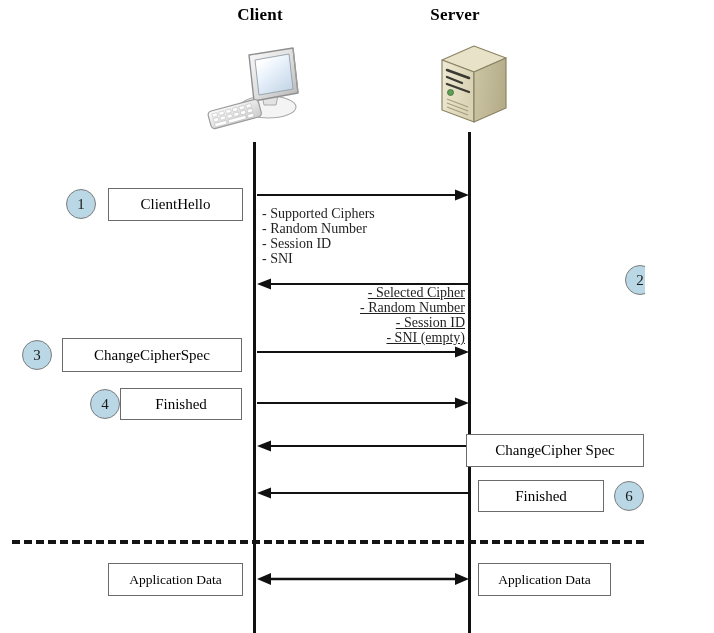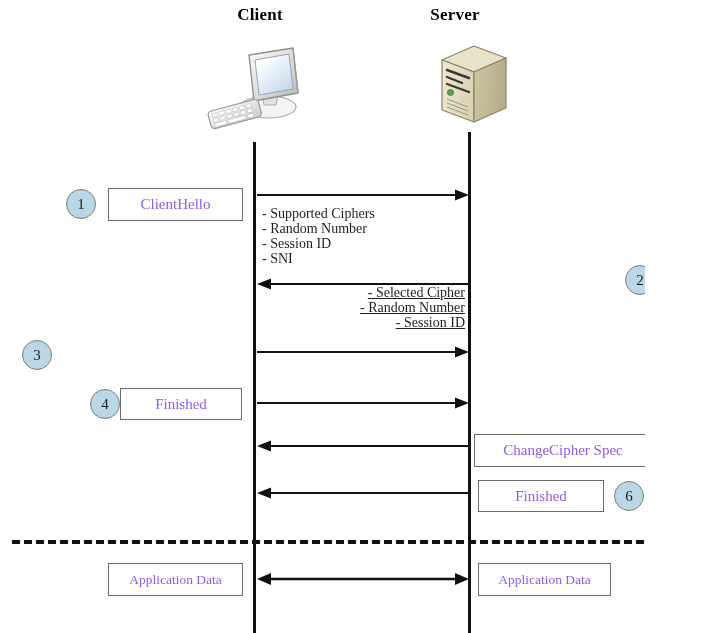--- a/index.html
+++ b/index.html
@@ -41,21 +41,21 @@
   
   .msg-box {
     position: absolute;
     box-sizing: border-box;
     border: 1.4px solid #6b6b6b;
     background: #ffffff;
     display: flex;
     align-items: center;
     justify-content: center;
     font-size: 15px;
-    color: #8b5cf6;
+    color: #000000;
     white-space: nowrap;
   }
   .msg-box.small-text { font-size: 13.5px; }
 
   
   .badge {
     position: absolute;
     box-sizing: border-box;
     width: 30px;
     height: 30px;
@@ -212,23 +212,25 @@
   <div class="arrow" style="left:257px; top:278px; width:212px;">
     <svg width="212" height="12" viewBox="0 0 212 12">
       <line x1="14" y1="6" x2="212" y2="6" stroke="#111" stroke-width="2.2"></line>
       <polygon points="14,0.5 0,6 14,11.5" fill="#111"></polygon>
     </svg>
   </div>
   <div class="details right-align" style="left:325px; top:285px; width:140px;text-decoration:underline;">
     <div>- Selected Cipher</div>
     <div>- Random Number</div>
     <div>- Session ID</div>
+    <div>- SNI (empty)</div>
   </div>
 
   <div class="badge" style="left:22px; top:340px;">3</div>
+  <div class="msg-box" style="left:62px; top:338px; width:180px; height:34px;">ChangeCipherSpec</div>
   <div class="arrow" style="left:257px; top:346px; width:212px;">
     <svg width="212" height="12" viewBox="0 0 212 12">
       <line x1="0" y1="6" x2="198" y2="6" stroke="#111" stroke-width="2.2"></line>
       <polygon points="198,0.5 212,6 198,11.5" fill="#111"></polygon>
     </svg>
   </div>
 
   <div class="badge" style="left:90px; top:389px;">4</div>
   <div class="msg-box" style="left:120px; top:388px; width:122px; height:32px;">Finished</div>
   <div class="arrow" style="left:257px; top:397px; width:212px;">
@@ -237,21 +239,21 @@
       <polygon points="198,0.5 212,6 198,11.5" fill="#111"></polygon>
     </svg>
   </div>
 
   <div class="arrow" style="left:257px; top:440px; width:212px;">
     <svg width="212" height="12" viewBox="0 0 212 12">
       <line x1="14" y1="6" x2="212" y2="6" stroke="#111" stroke-width="2.2"></line>
       <polygon points="14,0.5 0,6 14,11.5" fill="#111"></polygon>
     </svg>
   </div>
-  <div class="msg-box" style="left:466px; top:434px; width:178px; height:33px;margin-left:8px;">ChangeCipher Spec</div>
+  <div class="msg-box" style="left:466px; top:434px; width:178px; height:33px;">ChangeCipher Spec</div>
   <div class="badge" style="left:666px; top:435px;">5</div>
 
   <div class="arrow" style="left:257px; top:487px; width:212px;">
     <svg width="212" height="12" viewBox="0 0 212 12">
       <line x1="14" y1="6" x2="212" y2="6" stroke="#111" stroke-width="2.2"></line>
       <polygon points="14,0.5 0,6 14,11.5" fill="#111"></polygon>
     </svg>
   </div>
   <div class="msg-box" style="left:478px; top:480px; width:126px; height:32px;">Finished</div>
   <div class="badge" style="left:614px; top:481px;">6</div>

